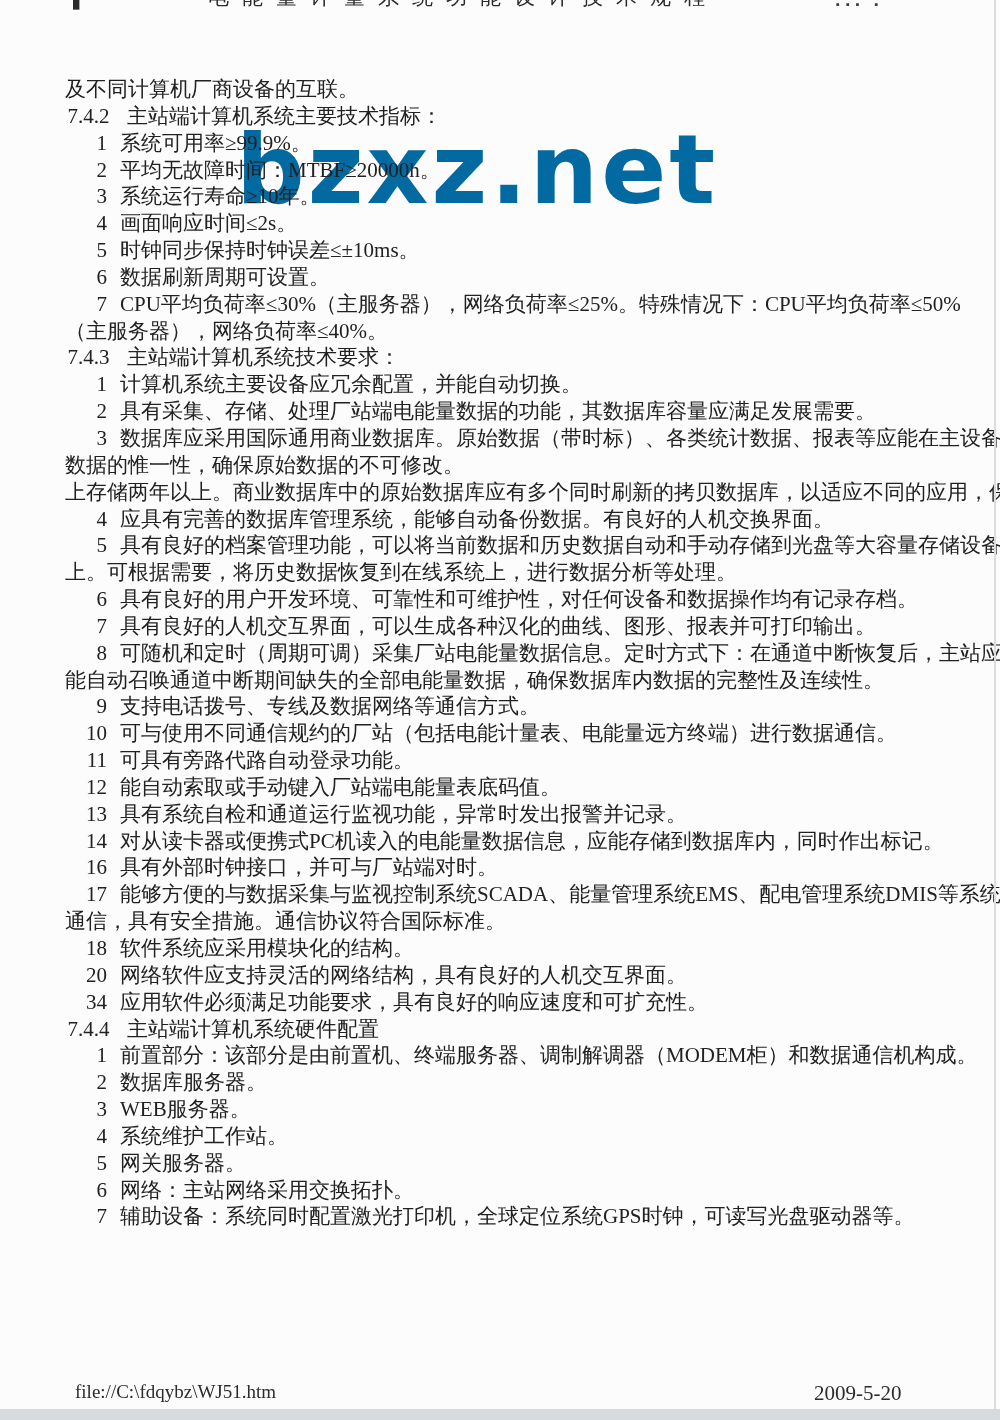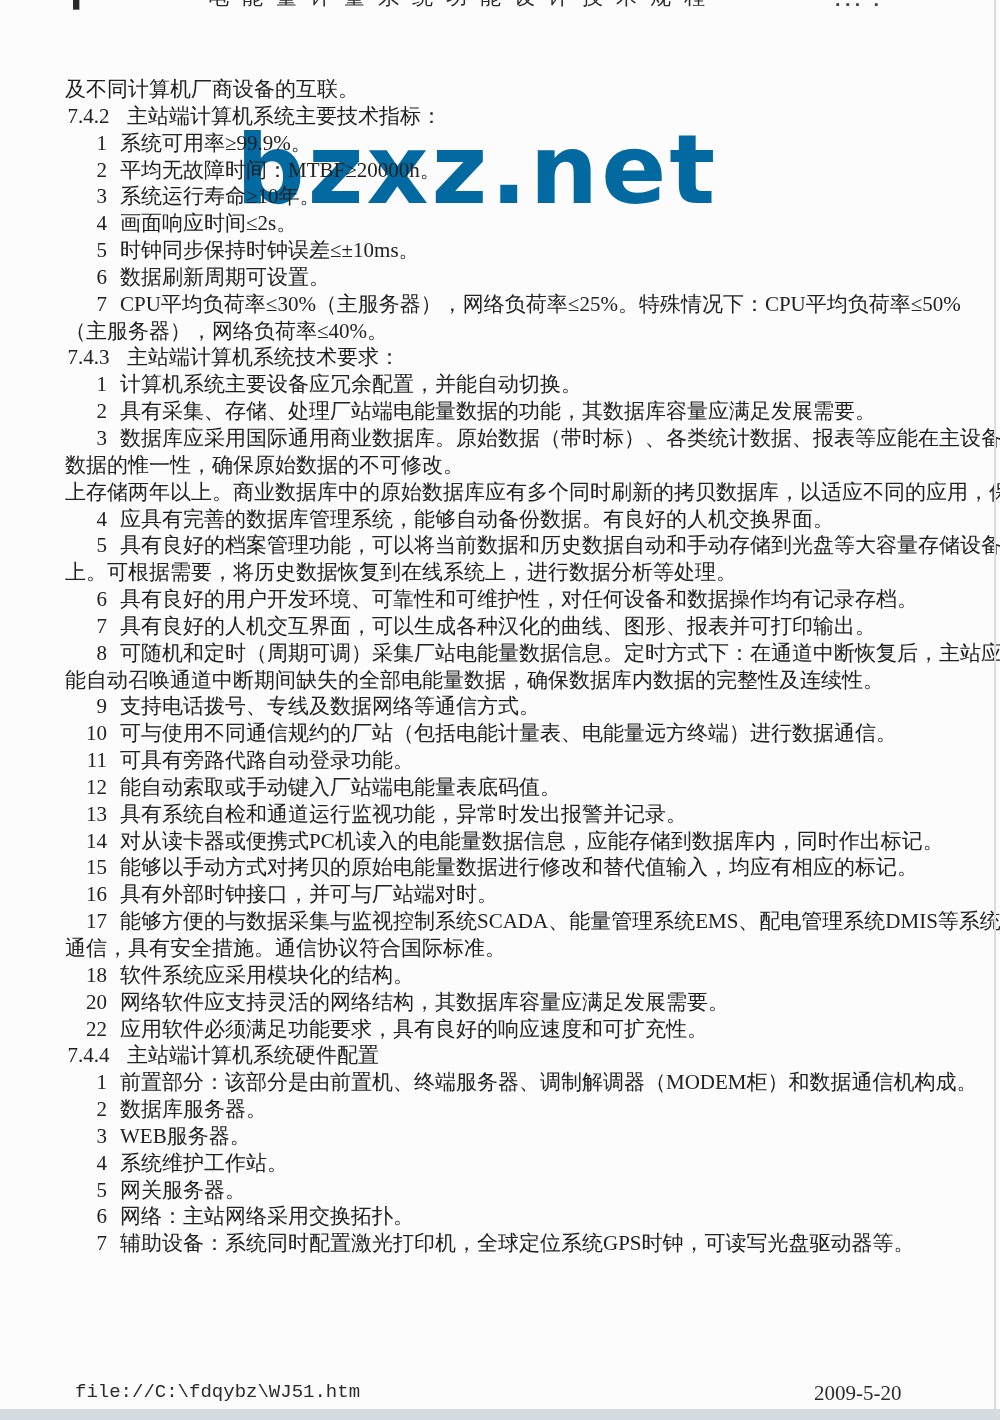--- a/index.html
+++ b/index.html
@@ -60,21 +60,21 @@
   }
   .footer{
     position:absolute;
     left:0;top:1381px;
     width:1000px;
     z-index:1;
   }
   .file-path{
     position:absolute;
     left:75px;top:0;
-    font-family:Liberation Mono, monospace;
+    font-family:Liberation Serif, serif;
     font-size:19px;
     color:#2b2b2b;
     white-space:nowrap;
   }
   .print-date{
     position:absolute;
     left:814px;top:0;
     font-size:21px;
     color:#2b2b2b;
     white-space:nowrap;
@@ -129,27 +129,26 @@
       <div class="line i"><span class="num">6</span><span class="txt">具有良好的用户开发环境、可靠性和可维护性，对任何设备和数据操作均有记录存档。</span></div>
       <div class="line i"><span class="num">7</span><span class="txt">具有良好的人机交互界面，可以生成各种汉化的曲线、图形、报表并可打印输出。</span></div>
       <div class="line i"><span class="num">8</span><span class="txt">可随机和定时（周期可调）采集厂站电能量数据信息。定时方式下：在通道中断恢复后，主站应</span></div>
       <div class="line p"><span class="txt">能自动召唤通道中断期间缺失的全部电能量数据，确保数据库内数据的完整性及连续性。</span></div>
       <div class="line i"><span class="num">9</span><span class="txt">支持电话拨号、专线及数据网络等通信方式。</span></div>
       <div class="line i"><span class="num">10</span><span class="txt">可与使用不同通信规约的厂站（包括电能计量表、电能量远方终端）进行数据通信。</span></div>
       <div class="line i"><span class="num">11</span><span class="txt">可具有旁路代路自动登录功能。</span></div>
       <div class="line i"><span class="num">12</span><span class="txt">能自动索取或手动键入厂站端电能量表底码值。</span></div>
       <div class="line i"><span class="num">13</span><span class="txt">具有系统自检和通道运行监视功能，异常时发出报警并记录。</span></div>
       <div class="line i"><span class="num">14</span><span class="txt">对从读卡器或便携式PC机读入的电能量数据信息，应能存储到数据库内，同时作出标记。</span></div>
-      <div class="line i"><span class="num">15</span><span class="txt">能够以手动方式对拷贝的原始电能量数据进行修改和替代值输入，均应有相应的标记。</span></div>
       <div class="line i"><span class="num">16</span><span class="txt">具有外部时钟接口，并可与厂站端对时。</span></div>
       <div class="line i"><span class="num">17</span><span class="txt">能够方便的与数据采集与监视控制系统SCADA、能量管理系统EMS、配电管理系统DMIS等系统</span></div>
       <div class="line p"><span class="txt">通信，具有安全措施。通信协议符合国际标准。</span></div>
       <div class="line i"><span class="num">18</span><span class="txt">软件系统应采用模块化的结构。</span></div>
-      <div class="line i"><span class="num">20</span><span class="txt">网络软件应支持灵活的网络结构，其数据库容量应满足发展需要。</span></div>
-      <div class="line i"><span class="num">22</span><span class="txt">应用软件必须满足功能要求，具有良好的响应速度和可扩充性。</span></div>
+      <div class="line i"><span class="num">20</span><span class="txt">网络软件应支持灵活的网络结构，具有良好的人机交互界面。</span></div>
+      <div class="line i"><span class="num">34</span><span class="txt">应用软件必须满足功能要求，具有良好的响应速度和可扩充性。</span></div>
       <div class="line h"><span class="num">7.4.4</span><span class="txt">主站端计算机系统硬件配置</span></div>
       <div class="line i"><span class="num">1</span><span class="txt">前置部分：该部分是由前置机、终端服务器、调制解调器（MODEM柜）和数据通信机构成。</span></div>
       <div class="line i"><span class="num">2</span><span class="txt">数据库服务器。</span></div>
       <div class="line i"><span class="num">3</span><span class="txt">WEB服务器。</span></div>
       <div class="line i"><span class="num">4</span><span class="txt">系统维护工作站。</span></div>
       <div class="line i"><span class="num">5</span><span class="txt">网关服务器。</span></div>
       <div class="line i"><span class="num">6</span><span class="txt">网络：主站网络采用交换拓扑。</span></div>
       <div class="line i"><span class="num">7</span><span class="txt">辅助设备：系统同时配置激光打印机，全球定位系统GPS时钟，可读写光盘驱动器等。</span></div>
     </div>
 

